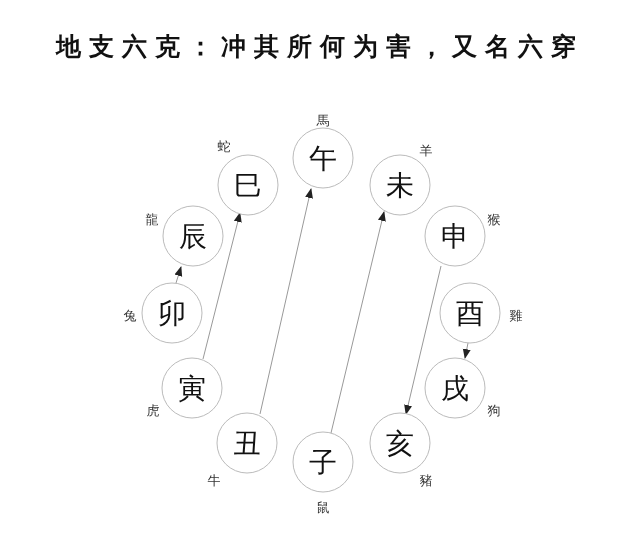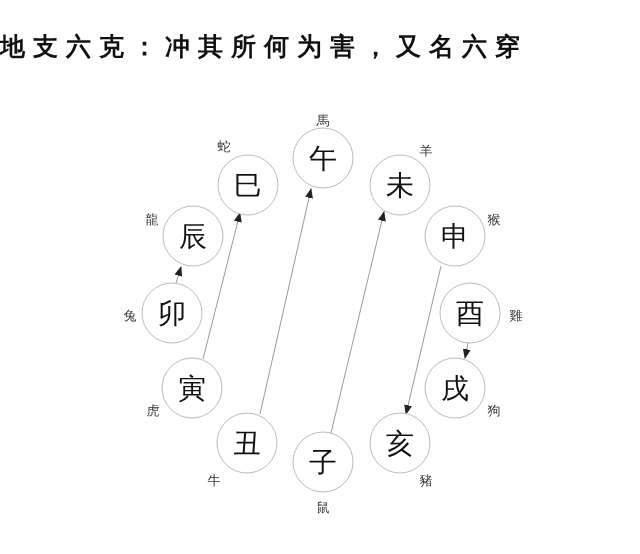--- a/index.html
+++ b/index.html
@@ -12,20 +12,21 @@
       height: 554px;
       position: relative;
       overflow: hidden;
       font-family: "DejaVu Serif", "Liberation Serif", serif;
     }
     .title {
       position: absolute;
       left: 0;
       top: 30px;
       width: 640px;
+      text-align: center;
       font-size: 25px;
       font-weight: bold;
       letter-spacing: 8px;
       color: #111;
       font-family: "DejaVu Serif", "Liberation Serif", serif;
     }
     svg.diagram {
       position: absolute;
       left: 0;
       top: 0;

